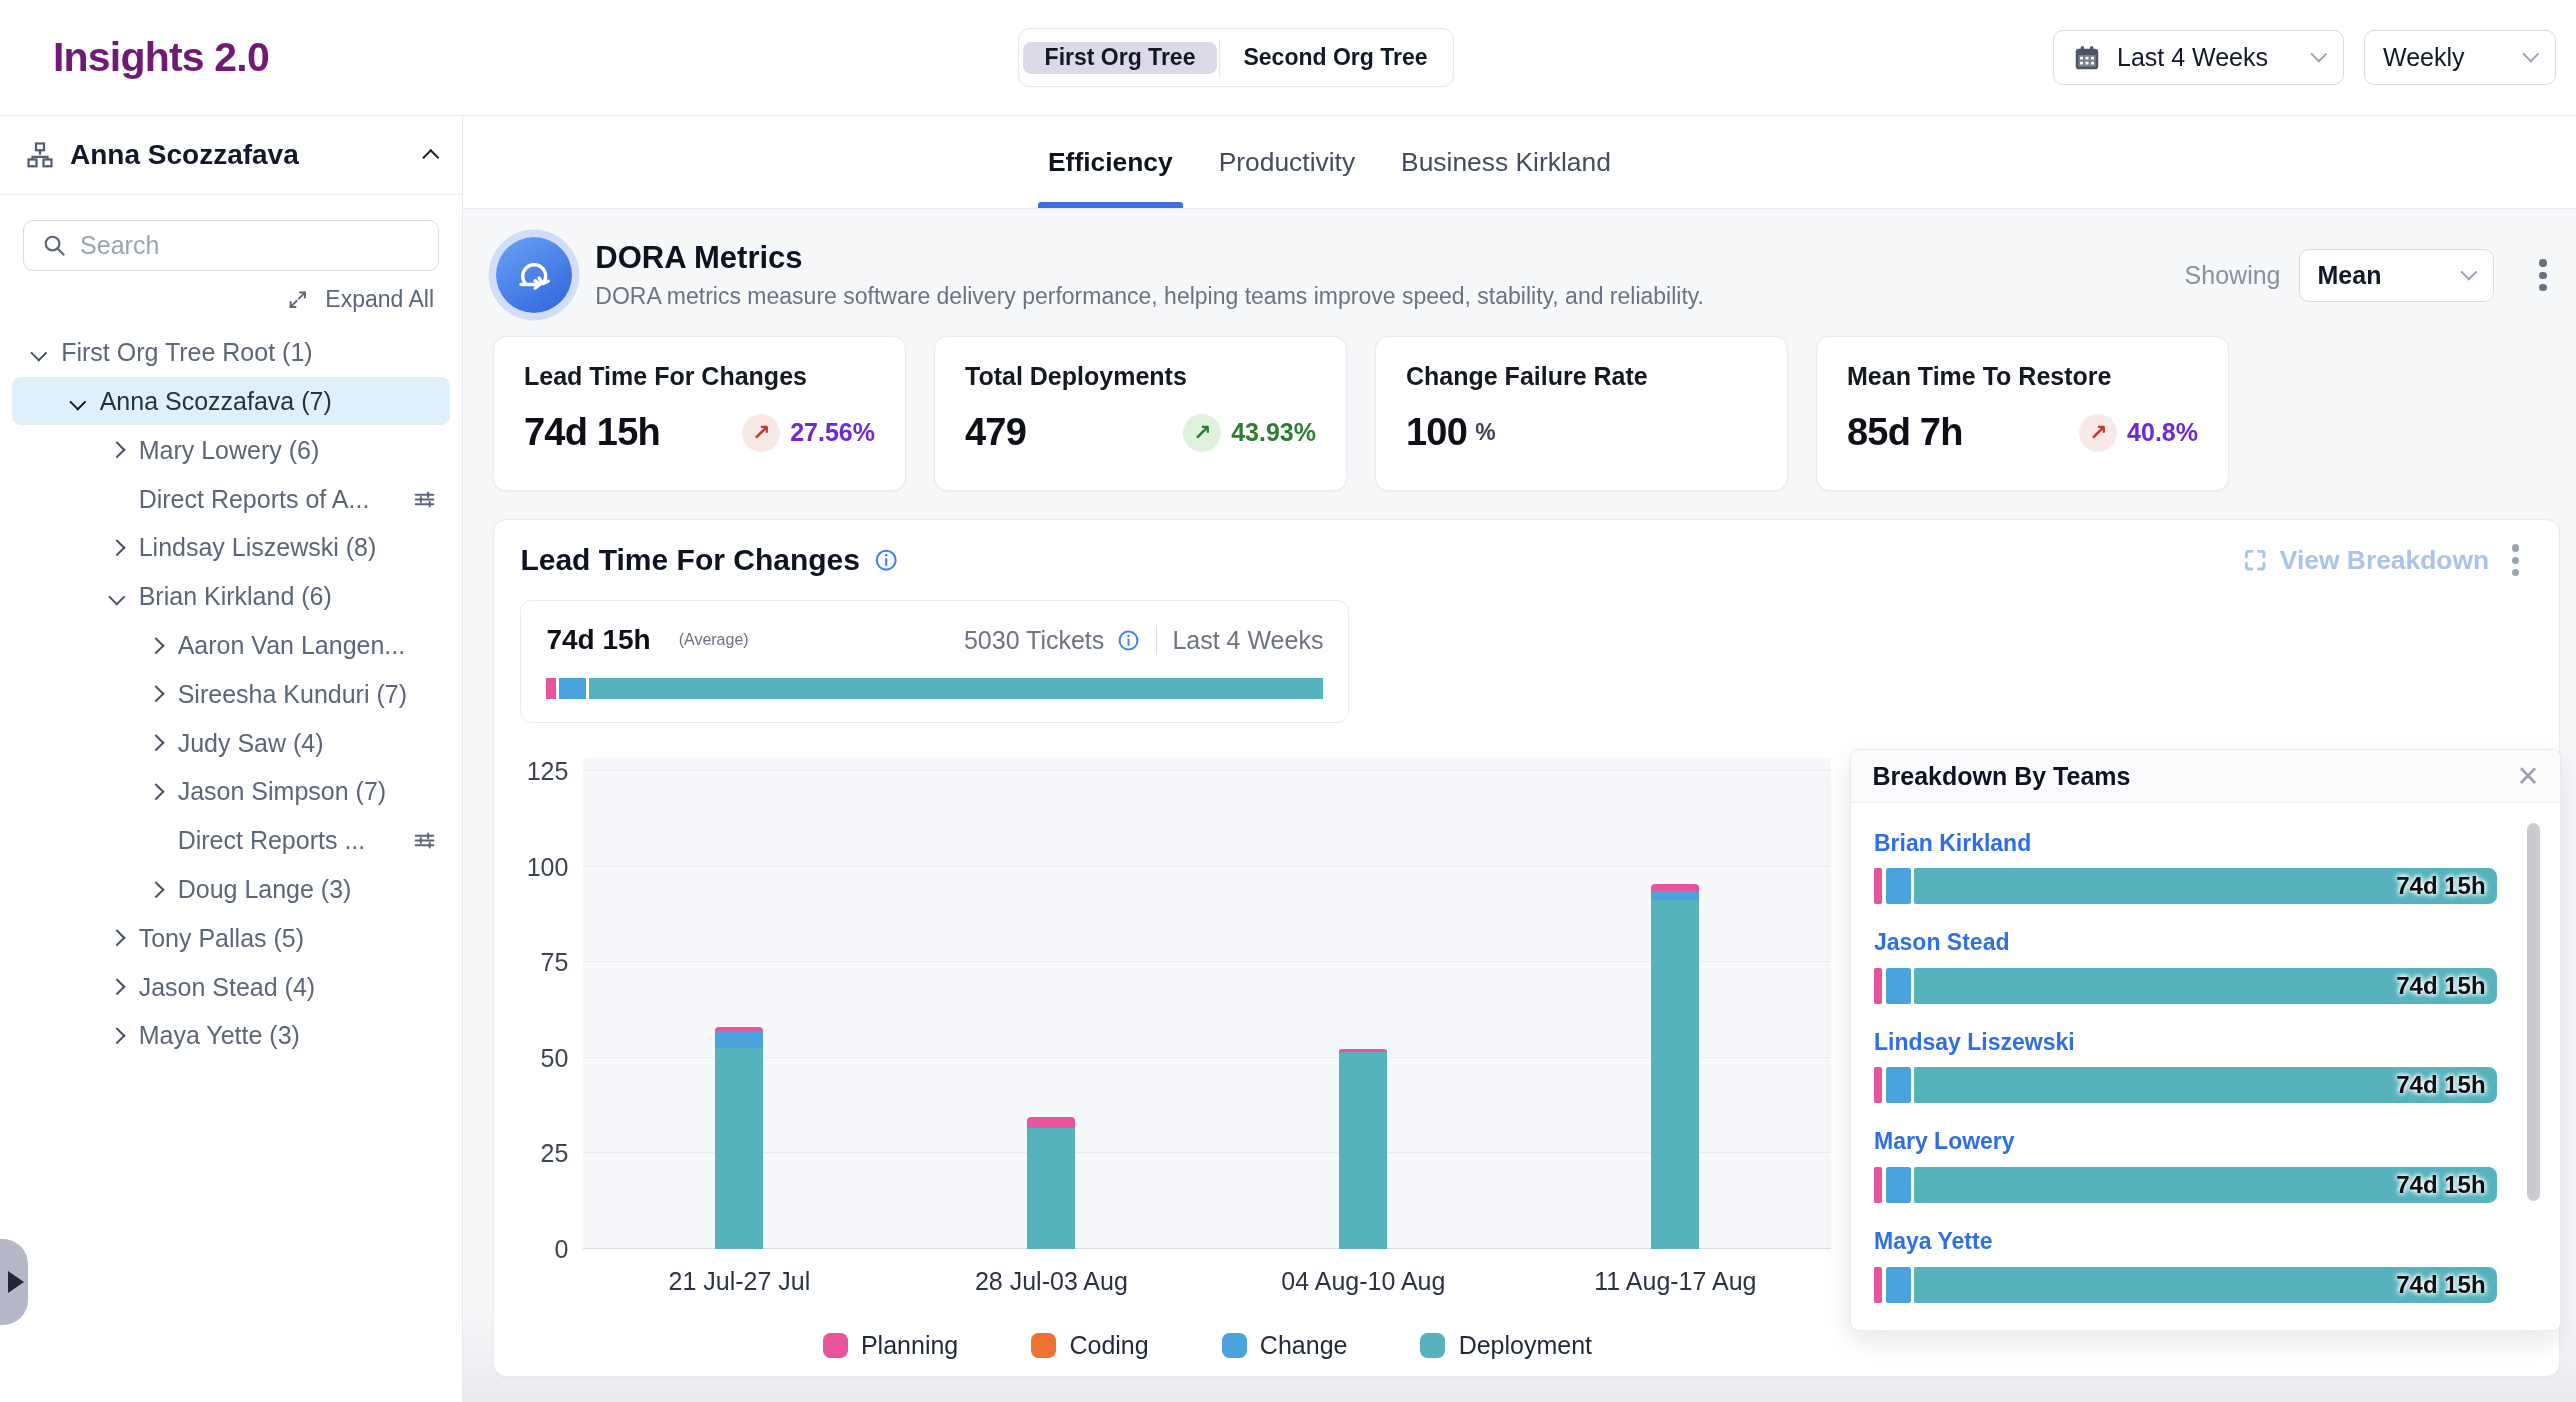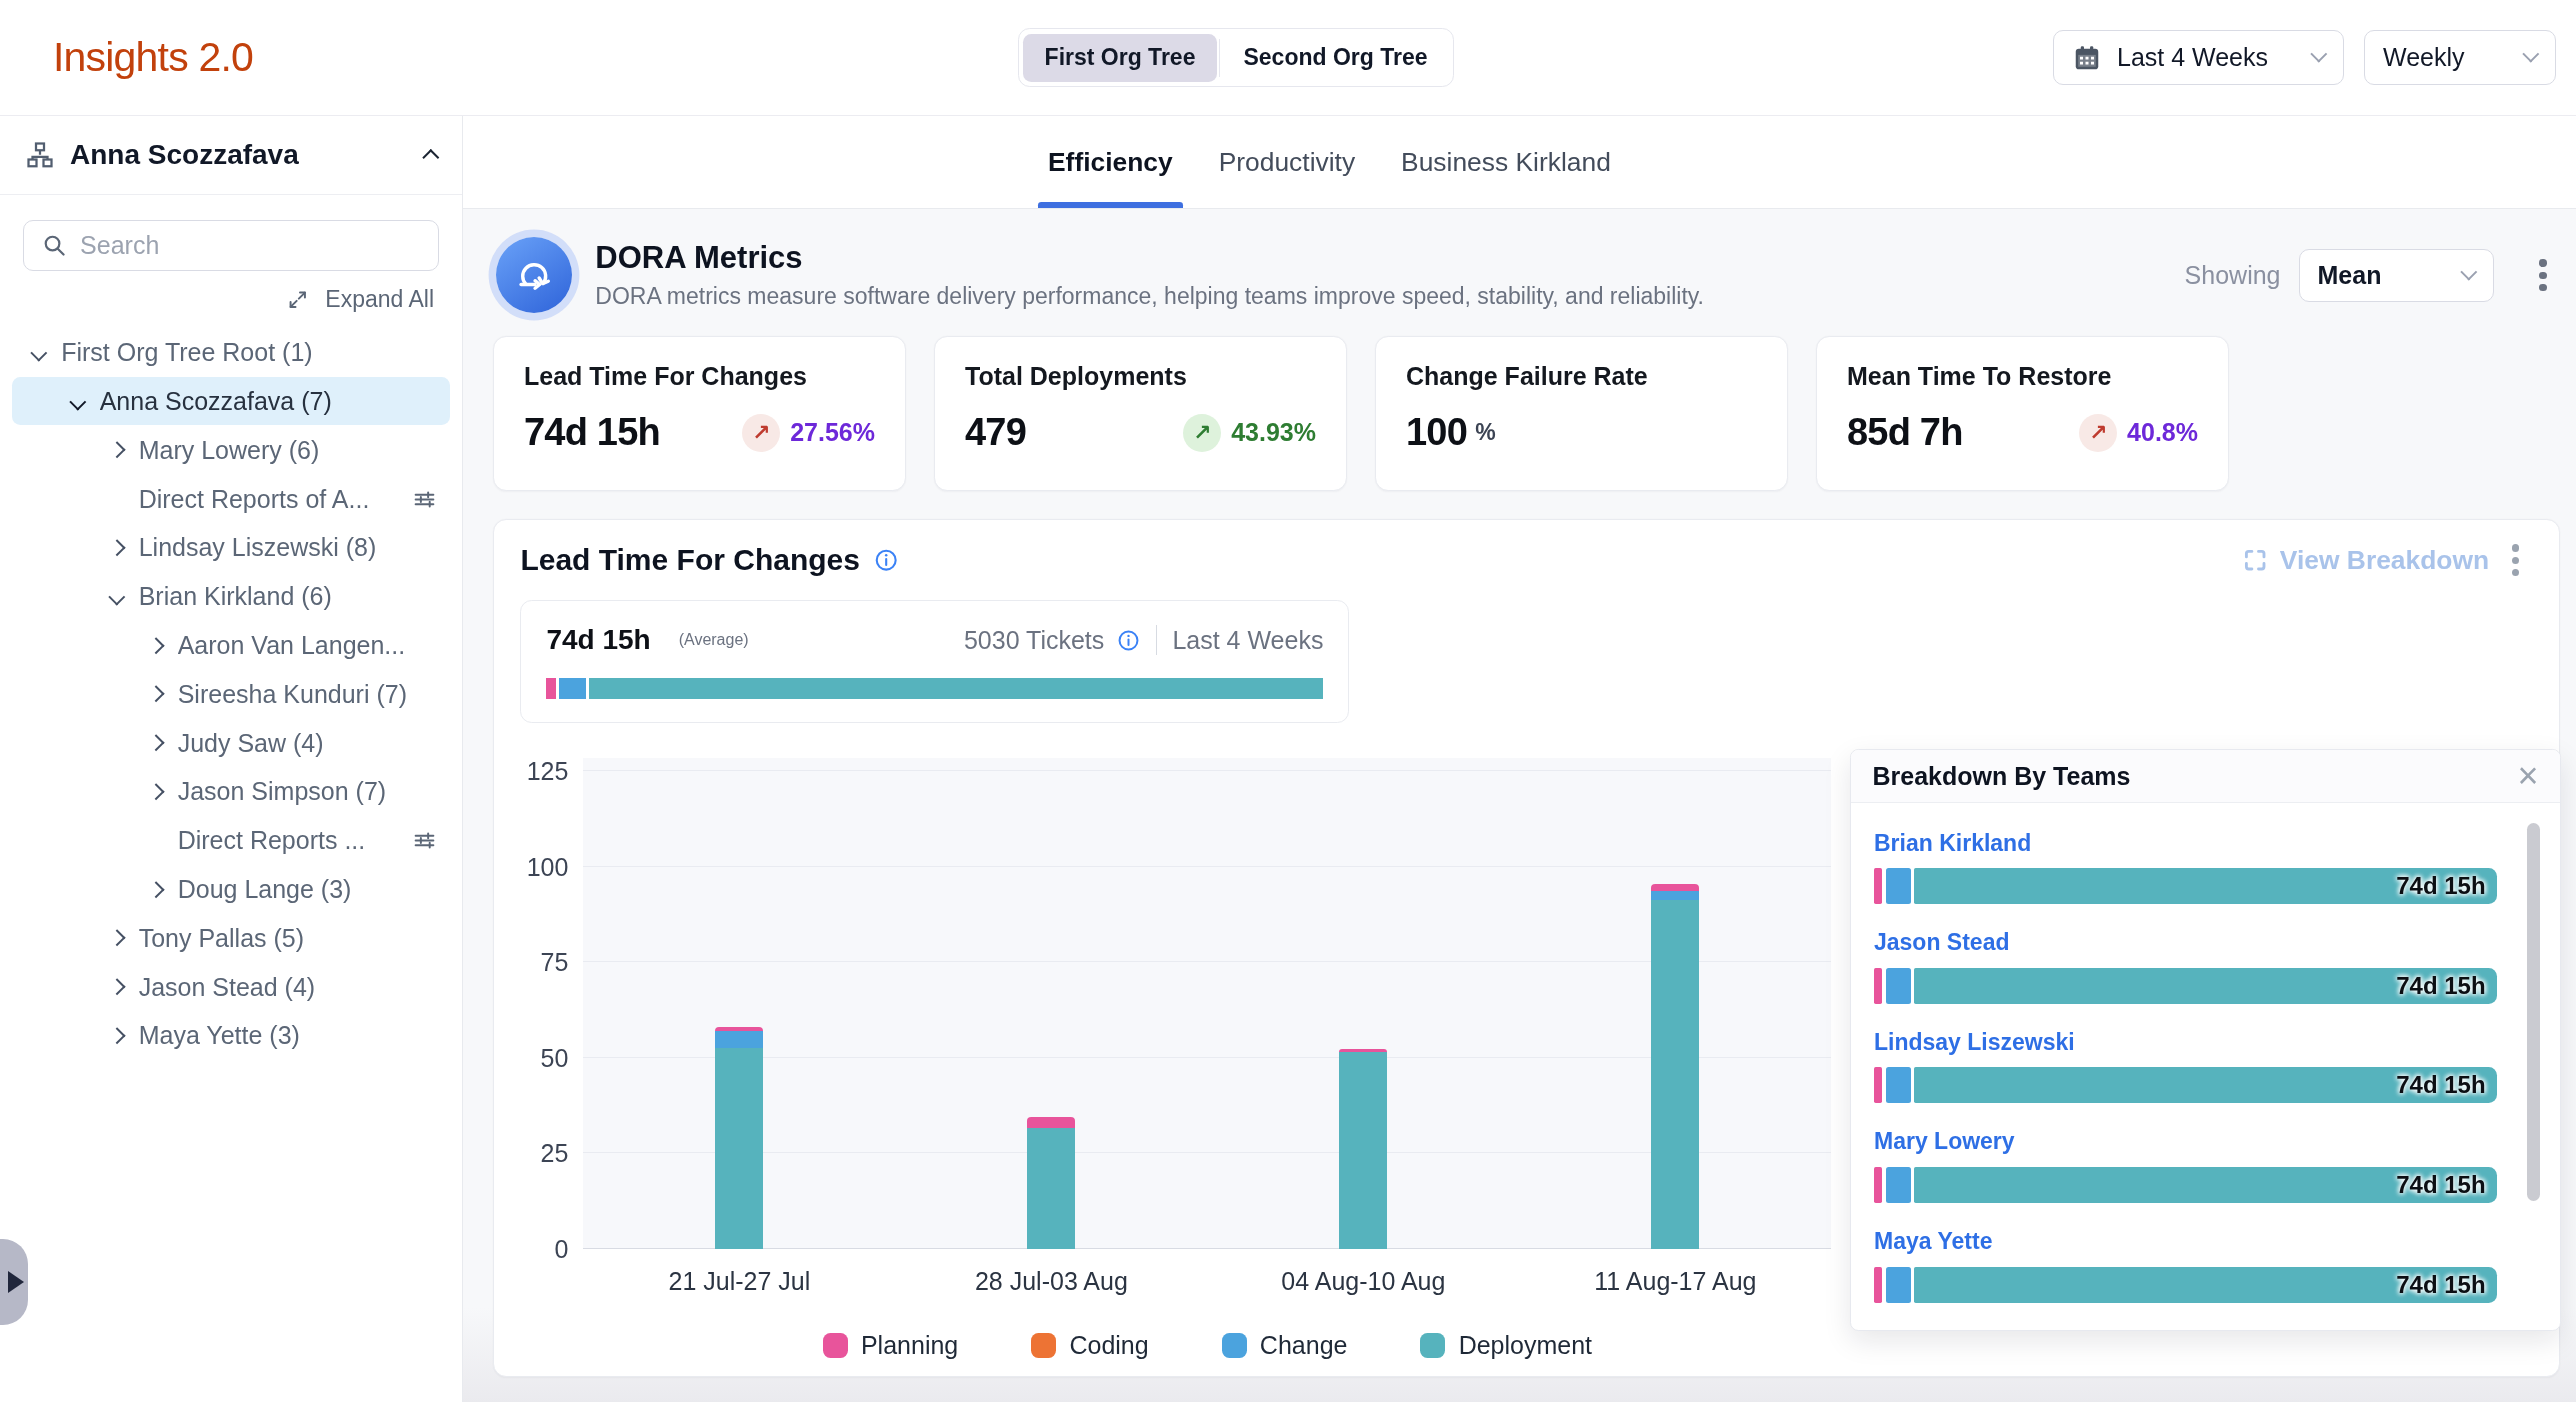--- a/index.html
+++ b/index.html
@@ -2,23 +2,23 @@
 <html style="font-size:13.2px"><head>
 <meta charset="utf-8">
 <style>
   * { margin:0; padding:0; box-sizing:border-box; }
   html,body { width:2576px; height:1403px; }
   body { font-family:"Liberation Sans","DejaVu Sans",sans-serif; background:#f7f8fa; color:#1f2937; overflow:hidden; }
   .page { position:relative; width:2576px; height:1403px; display:flex; flex-direction:column; }
 
   
   .app-header { height:116px; background:#fff; border-bottom:1.7px solid #ececf1; display:flex; align-items:center; position:relative; flex:none; z-index:5; }
-  .app-title { font-size:41px; font-weight:400; color:#c2410c; margin-left:53px; letter-spacing:-0.8px; }
+  .app-title { font-size:41px; font-weight:700; color:#701a75; margin-left:53px; letter-spacing:-0.8px; }
   .org-toggle { position:absolute; left:1018px; top:28px; height:59px; display:flex; align-items:center; border:1.7px solid #e6e7ee; border-radius:11.6px; padding:4.1px; background:#fff; }
-  .seg { font-size:23px; font-weight:600; color:#111827; background:transparent; border:none; padding:0 21.5px; height:48px; border-radius:8.3px; font-family:inherit; cursor:pointer; white-space:nowrap; }
+  .seg { font-size:23px; font-weight:600; color:#111827; background:transparent; border:none; padding:0 21.5px; height:32px; border-radius:8.3px; font-family:inherit; cursor:pointer; white-space:nowrap; }
   .seg.selected { background:#dcdae7; }
   .seg-divider { width:1.7px; height:38px; background:#e6e7ee; margin:0 1.7px; }
   .header-right { margin-left:auto; margin-right:20px; display:flex; gap:20px; }
   .select { height:55px; border:1.7px solid #d9dbe4; border-radius:10px; background:#fff; display:flex; align-items:center; padding:0 18px; gap:15px; font-size:25px; color:#111827; cursor:pointer; }
   .date-select { width:291px; }
   .gran-select { width:192px; }
   .chev { display:inline-block; width:11.6px; height:11.6px; border-right:2.5px solid #9aa0b0; border-bottom:2.5px solid #9aa0b0; transform:rotate(45deg); flex:none; }
   .chev.right { transform:rotate(-45deg); }
   .chev.up { transform:rotate(-135deg); }
   .select .chev { margin-left:auto; margin-top:-6.6px; }

